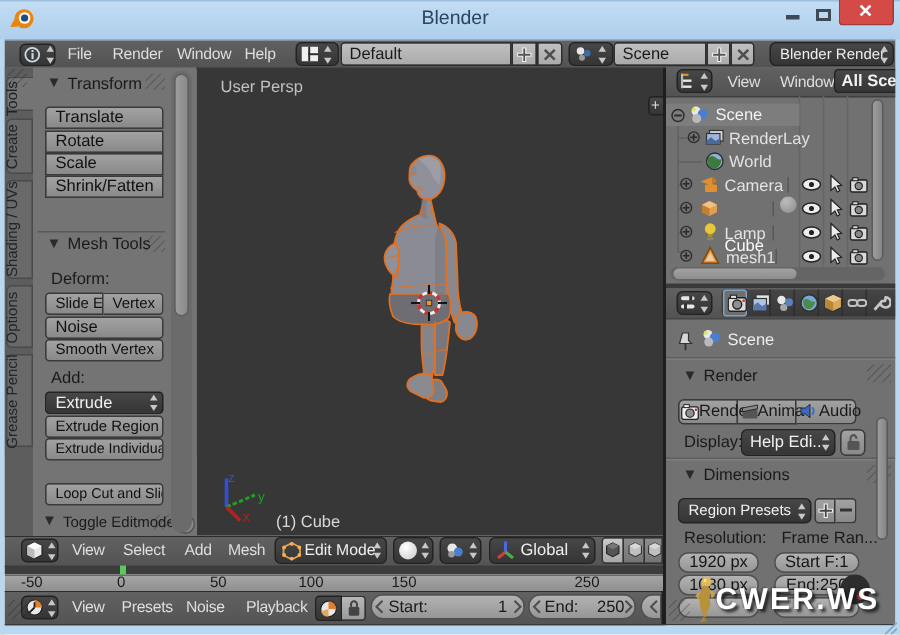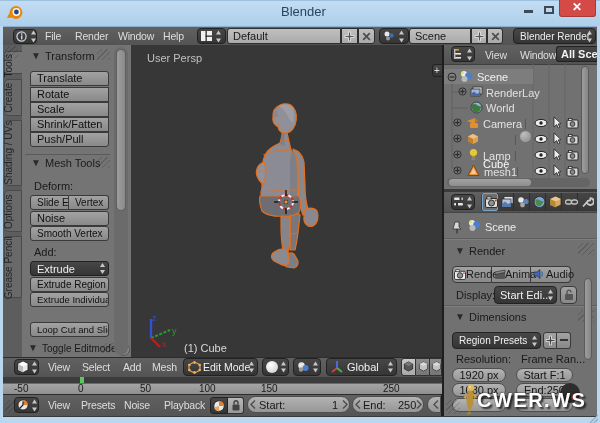--- a/index.html
+++ b/index.html
@@ -115,21 +115,20 @@
 <div class="abs" style="left:4px;top:236px;width:18px;height:62px;background:#696969;border:1px solid #4a4a4a;border-radius:4px 0 0 4px;box-sizing:border-box;"></div>
 <div class="txt" style="left:-23px;top:262px;font-size:10px;color:#252525;transform:rotate(-90deg);transform-origin:center;width:64px;text-align:center;">Grease Pencil</div>
 
 <div class="txt dk" style="left:31px;top:50px;font-size:10px;color:#2a2a2a;">▼</div>
 <div class="txt dk" style="left:45px;top:50px;font-size:11px;">Transform</div>
 <div class="grip" style="left:97px;top:49px;width:13px;height:11px;"></div>
 <div class="tb" style="left:30px;top:71px;width:79px;height:15px;border-radius:3px 3px 0 0;">Translate</div>
 <div class="tb" style="left:30px;top:87px;width:79px;height:15px;border-radius:0;">Rotate</div>
 <div class="tb" style="left:30px;top:102px;width:79px;height:15px;border-radius:0;">Scale</div>
 <div class="tb" style="left:30px;top:117px;width:79px;height:15px;border-radius:0;">Shrink/Fatten</div>
-<div class="tb" style="left:30px;top:132px;width:79px;height:15px;border-radius:0 0 3px 3px;">Push/Pull</div>
 <div class="abs" style="left:25px;top:154px;width:85px;height:1px;background:#5a5a5a;"></div>
 <div class="txt dk" style="left:31px;top:157px;font-size:10px;color:#2a2a2a;">▼</div>
 <div class="txt dk" style="left:45px;top:157px;font-size:11px;">Mesh Tools</div>
 <div class="grip" style="left:97px;top:157px;width:13px;height:11px;"></div>
 <div class="txt dk" style="left:34px;top:180px;font-size:11px;">Deform:</div>
 <div class="tb" style="left:30px;top:195px;width:39px;height:15px;border-radius:3px 0 0 3px;font-size:10px;line-height:14px;">Slide Ed</div>
 <div class="tb" style="left:69px;top:195px;width:40px;height:15px;border-radius:0 3px 3px 0;border-left:none;font-size:10px;line-height:14px;">Vertex</div>
 <div class="tb" style="left:30px;top:226px;width:79px;height:15px;font-size:10px;line-height:14px;">Smooth Vertex</div>
 <div class="tb" style="left:30px;top:211px;width:79px;height:15px;">Noise</div>
 <div class="txt dk" style="left:34px;top:246px;font-size:11px;">Add:</div>
@@ -486,21 +485,21 @@
     </svg>
 <div class="txt dk" style="left:505px;top:268px;font-size:11px;">Anima</div>
 <svg class="abs" style="left:533px;top:268px;" width="12" height="12" viewBox="0 0 12 12">
       <path d="M1,4 H4 L7,1.5 V10.5 L4,8 H1 Z" fill="#3a6ac0" stroke="#222" stroke-width="0.6"></path>
       <path d="M8.5,3.5 Q10.5,6 8.5,8.5" fill="none" stroke="#3a6ac0" stroke-width="1.2"></path>
     </svg>
 <div class="txt dk" style="left:546px;top:268px;font-size:11px;">Audio</div>
 
 <div class="txt dk" style="left:456px;top:289px;font-size:11px;">Display:</div>
 <div class="dw" style="left:494px;top:286px;width:63px;height:18px;"></div>
-<div class="txt" style="left:500px;top:289px;font-size:11px;color:#f0f0f0;">Start Edi...</div>
+<div class="txt" style="left:500px;top:289px;font-size:11px;color:#f0f0f0;">Help Edi...</div>
 <svg class="abs" style="left:547px;top:289px;" width="7" height="12" viewBox="0 0 7 12">
       <path d="M3.5,0.5 L6,4.5 L1,4.5 Z" fill="#c8c8c8"></path>
       <path d="M3.5,11.5 L6,7.5 L1,7.5 Z" fill="#c8c8c8"></path>
     </svg>
 <div class="tb" style="left:560px;top:286px;width:17px;height:18px;border-radius:4px;padding-left:0;"></div>
 <svg class="abs" style="left:564px;top:289px;" width="10" height="12" viewBox="0 0 10 12">
       <rect x="1" y="5" width="8" height="6" rx="1" fill="#555"></rect>
       <path d="M3,5 V3.5 A2,2.4 0 0 1 7,3.5" fill="none" stroke="#555" stroke-width="1.4"></path>
     </svg>
 <div class="abs" style="left:444px;top:305px;width:153px;height:1px;background:#5e5e5e;"></div>

